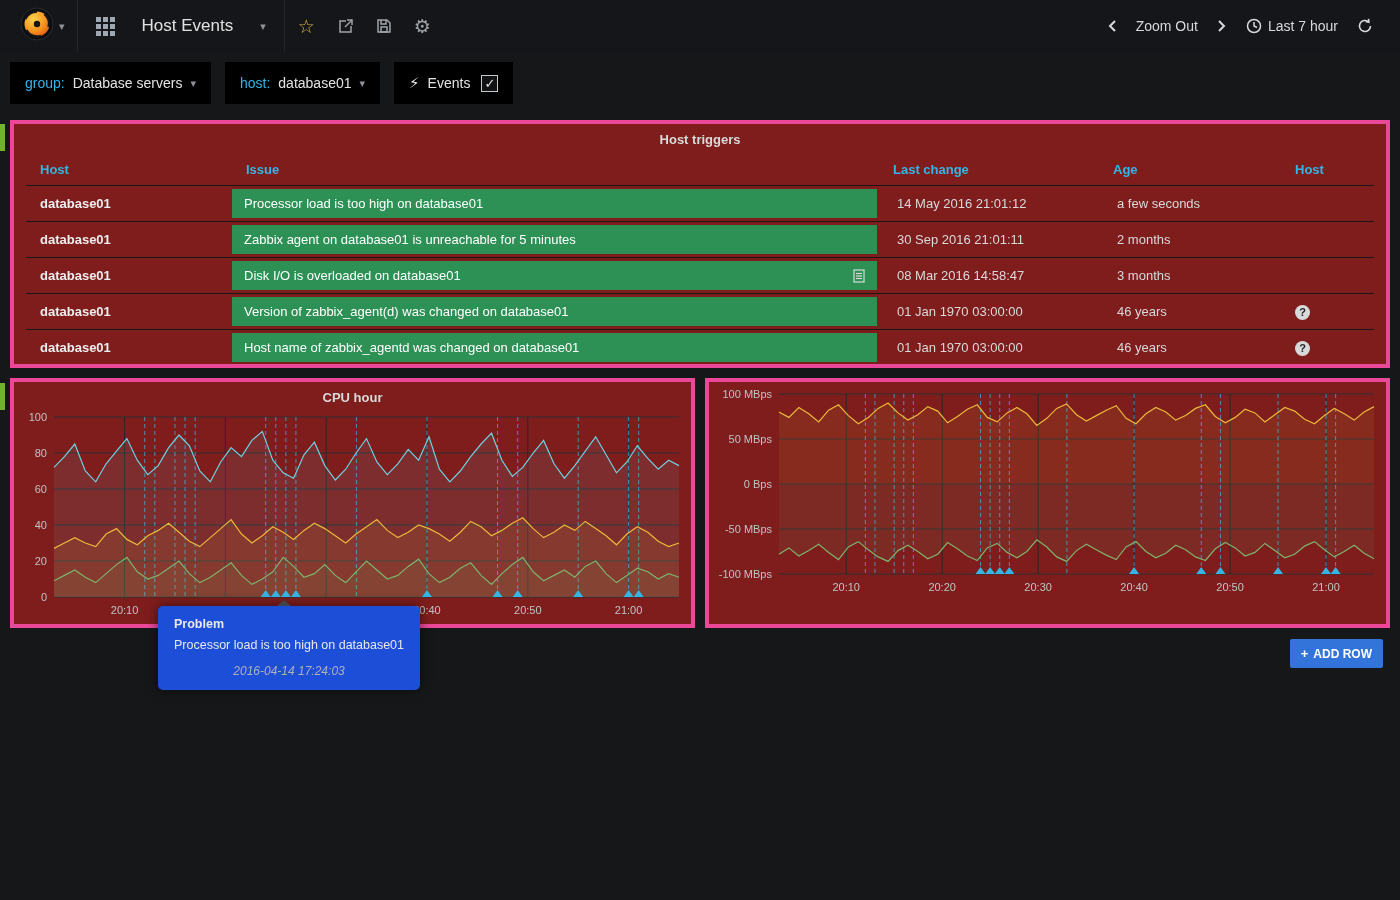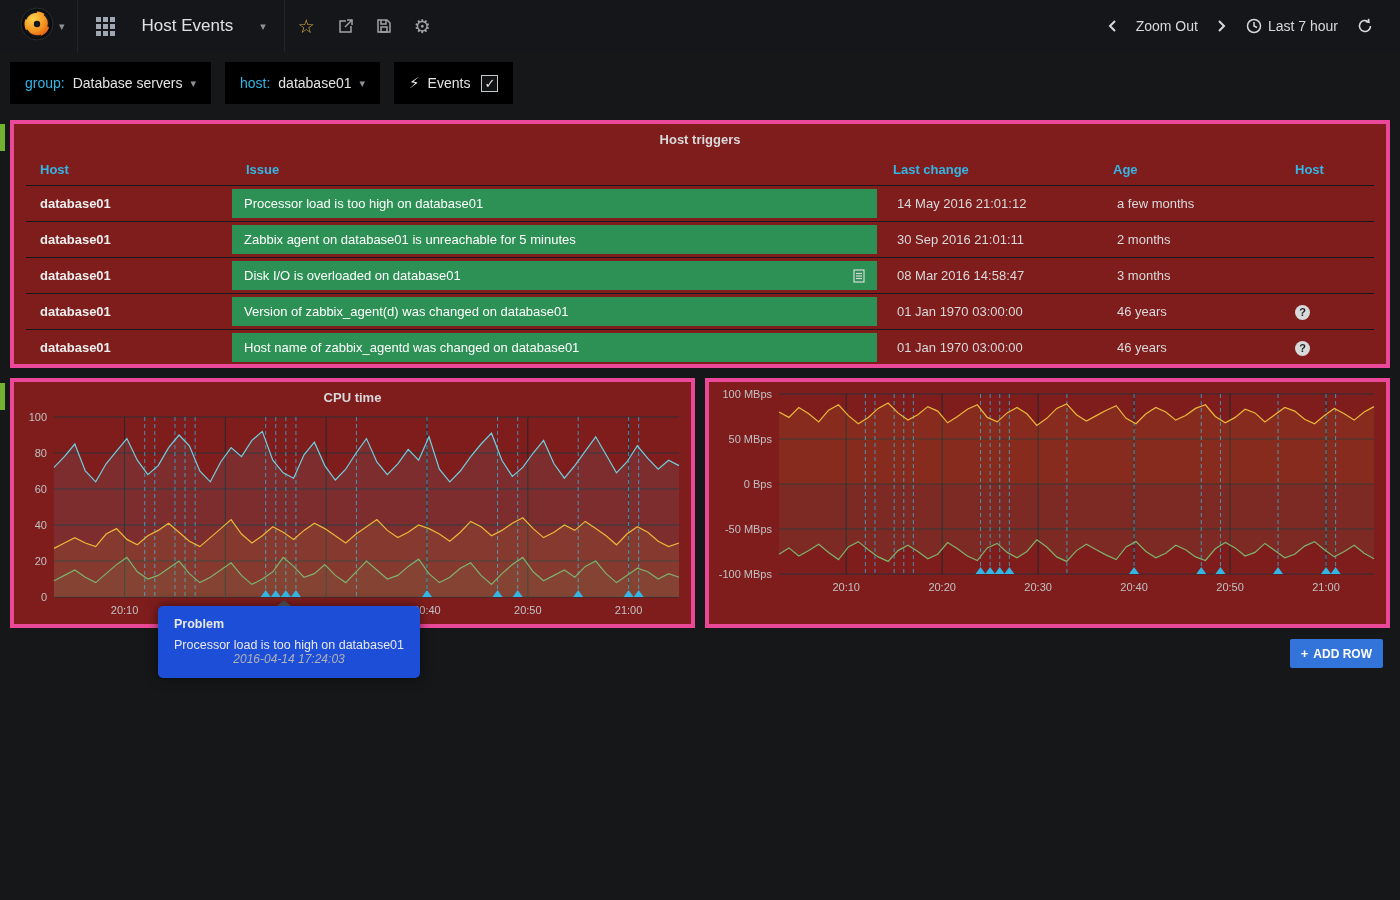--- a/index.html
+++ b/index.html
@@ -53,21 +53,21 @@
   
   .row-handle { position:absolute; left:0; width:5px; height:27px; background:#71b32e; cursor:pointer; }
   .handle-1 { top:124px; } .handle-2 { top:383px; }
 
   .add-row-btn { position:absolute; top:639px; right:17px; background:#3274d9; color:#fff; border:none; font-family:inherit; font-weight:bold; font-size:12px; padding:7px 11px; border-radius:2px; display:flex; align-items:center; gap:5px; cursor:pointer; }
   .plus-glyph { font-size:13px; font-weight:bold; }
 
   .graph-tooltip { position:absolute; left:158px; top:606px; background:#1d4ed8; border-radius:5px; padding:11px 16px 12px; z-index:20; box-shadow:0 0 12px rgba(0,0,0,.55); font-size:12.5px; color:#e8e8e8; white-space:nowrap; }
   .tooltip-arrow { position:absolute; top:-6px; left:119px; width:0; height:0; border-left:7px solid transparent; border-right:7px solid transparent; border-bottom:6px solid #414449; }
   .tooltip-title { font-weight:bold; margin-bottom:7px; }
-  .tooltip-time { font-style:italic; color:#aeb1b5; text-align:center; margin-top:0; font-size:12px; }
+  .tooltip-time { font-style:italic; color:#aeb1b5; text-align:center; margin-top:12px; font-size:12px; }
 
   svg.line-icon { stroke:#9fa3a8; fill:none; stroke-width:1.5; }
   svg.line-icon-light { stroke:#d8d9da; fill:none; stroke-width:2; }
 </style>
 </head>
 <body>
 
 <div class="app">
 
   <div class="navbar">
@@ -203,21 +203,21 @@
       <tbody>
         <tr>
           <td class="td-host">database01</td>
           <td>
               <div class="issue-badge">
                 <span>Processor load is too high on database01</span>
                 <span></span>
               </div>
             </td>
           <td class="td-plain">14 May 2016 21:01:12</td>
-          <td class="td-plain">a few months</td>
+          <td class="td-plain">a few seconds</td>
           <td class="td-info"></td>
         </tr>
         <tr>
           <td class="td-host">database01</td>
           <td>
               <div class="issue-badge">
                 <span>Zabbix agent on database01 is unreachable for 5 minutes</span>
                 <span></span>
               </div>
             </td>
@@ -265,21 +265,21 @@
           <td class="td-plain">01 Jan 1970 03:00:00</td>
           <td class="td-plain">46 years</td>
           <td class="td-info"><span class="help-icon">?</span></td>
         </tr>
       </tbody>
     </table>
   </div>
 
   <div class="charts-row">
     <div class="panel chart-panel">
-      <div class="panel-title">CPU time</div>
+      <div class="panel-title">CPU hour</div>
       <svg class="chart-svg" width="679" height="214">
           <line x1="40" x2="665" y1="190" y2="190" stroke="#2c2f33" stroke-width="1"></line>
           <text x="33" y="194" fill="#c0c1c3" font-size="11" text-anchor="end">0</text>
           <line x1="40" x2="665" y1="154" y2="154" stroke="#2c2f33" stroke-width="1"></line>
           <text x="33" y="158" fill="#c0c1c3" font-size="11" text-anchor="end">20</text>
           <line x1="40" x2="665" y1="118" y2="118" stroke="#2c2f33" stroke-width="1"></line>
           <text x="33" y="122" fill="#c0c1c3" font-size="11" text-anchor="end">40</text>
           <line x1="40" x2="665" y1="82" y2="82" stroke="#2c2f33" stroke-width="1"></line>
           <text x="33" y="86" fill="#c0c1c3" font-size="11" text-anchor="end">60</text>
           <line x1="40" x2="665" y1="45.99999999999999" y2="45.99999999999999" stroke="#2c2f33" stroke-width="1"></line>

